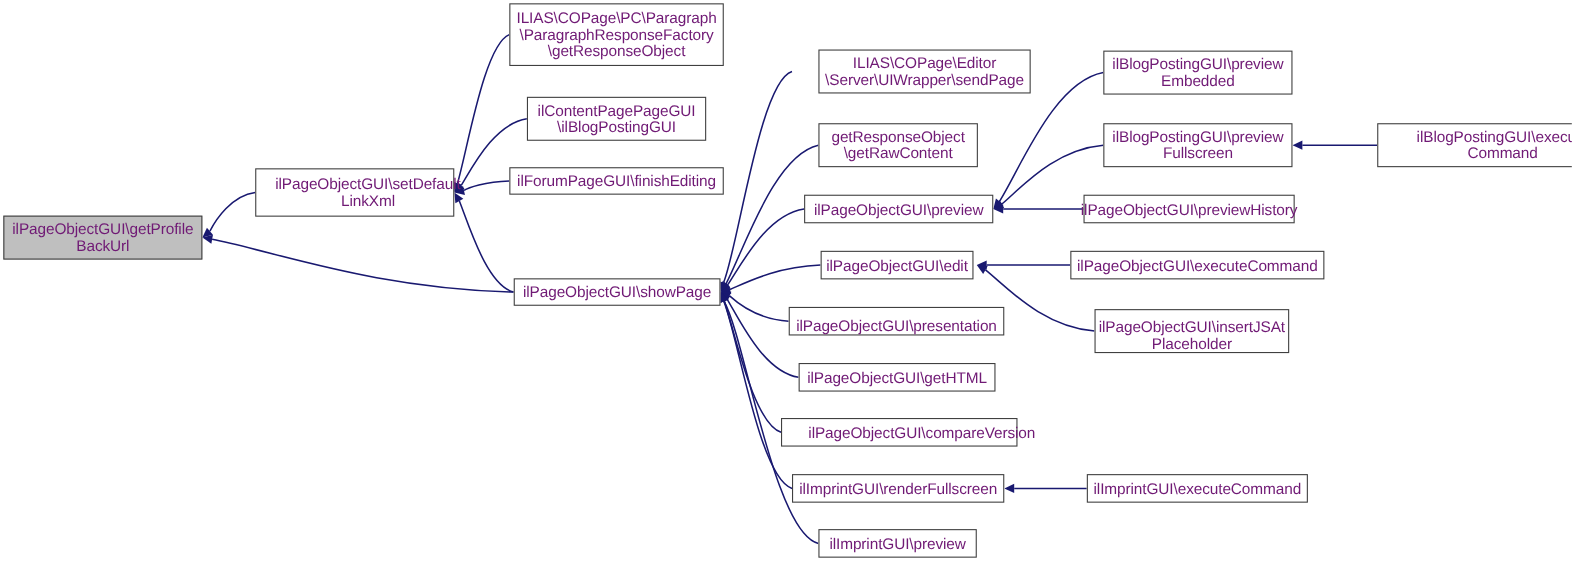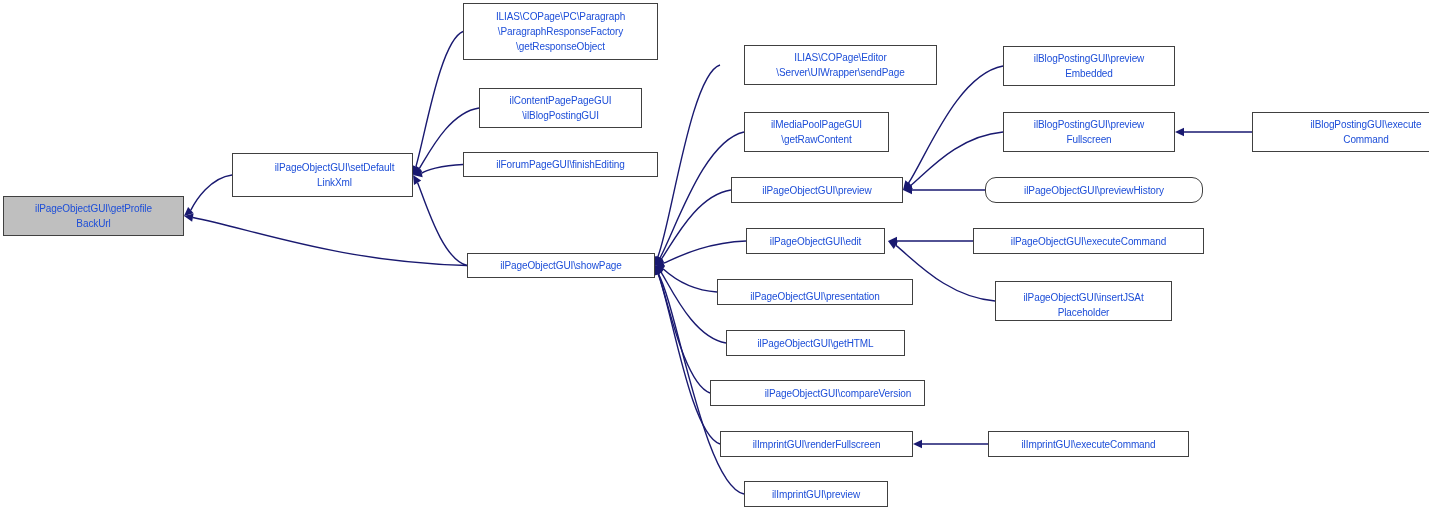--- a/index.html
+++ b/index.html
@@ -1,21 +1,21 @@
 <!DOCTYPE html>
 <html><head>
 <meta charset="utf-8">
 <style>
   html,body{margin:0;padding:0;background:#ffffff;}
   body{font-family:"Liberation Sans",sans-serif;}
   #graph{position:relative;width:1429px;height:513px;background:#ffffff;overflow:hidden;}
   #edges{position:absolute;left:0;top:0;width:1429px;height:513px;}
   .node{position:absolute;box-sizing:border-box;border:1px solid #404040;background:#ffffff;
         display:flex;align-items:center;justify-content:center;text-align:center;
-        font-family:"Liberation Sans",sans-serif;font-size:10px;color:#1d4ed8;line-height:15px;
+        font-family:"Liberation Sans",sans-serif;font-size:14px;color:#701a75;line-height:15px;
         letter-spacing:-0.1px;}
   .node.highlight{background:#bfbfbf;border:1px solid #404040;}
   .node span{display:block;padding:0 4px;white-space:pre-line;}
 </style>
 </head>
 <body>
 
 <div id="graph">
   <svg id="edges" viewBox="0 0 1429 513" xmlns="http://www.w3.org/2000/svg">
       <path d="M 232 175 C 210.4 177.7675 196 200.00712734888836 190.84336310374044 210.15462734888837" fill="none" stroke="#191970" stroke-width="1.4"></path>
@@ -85,21 +85,21 @@
         <span>ilForumPageGUI\finishEditing</span>
       </div>
       <div class="node" style="left: 467px; top: 253px; width: 188px; height: 25px;">
         <span>ilPageObjectGUI\showPage</span>
       </div>
       <div class="node" style="left: 720px; top: 45px; width: 193px; height: 40px; margin-left: 24px;">
         <span>ILIAS\COPage\Editor
 \Server\UIWrapper\sendPage</span>
       </div>
       <div class="node" style="left: 744px; top: 112px; width: 145px; height: 40px;">
-        <span>ilMediaPoolPageGUI
+        <span>getResponseObject
 \getRawContent</span>
       </div>
       <div class="node" style="left: 731px; top: 177px; width: 172px; height: 26px;">
         <span>ilPageObjectGUI\preview</span>
       </div>
       <div class="node" style="left: 746px; top: 228px; width: 139px; height: 26px;">
         <span>ilPageObjectGUI\edit</span>
       </div>
       <div class="node" style="left: 717px; top: 279px; width: 196px; height: 26px; align-items: flex-end;">
         <span>ilPageObjectGUI\presentation</span>
@@ -117,21 +117,21 @@
         <span>ilImprintGUI\preview</span>
       </div>
       <div class="node" style="left: 1003px; top: 46px; width: 172px; height: 40px;">
         <span>ilBlogPostingGUI\preview
 Embedded</span>
       </div>
       <div class="node" style="left: 1003px; top: 112px; width: 172px; height: 40px;">
         <span>ilBlogPostingGUI\preview
 Fullscreen</span>
       </div>
-      <div class="node" style="left: 985px; top: 177px; width: 218px; height: 26px; border-radius: 11px;">
+      <div class="node" style="left: 985px; top: 177px; width: 192px; height: 26px;">
         <span>ilPageObjectGUI\previewHistory</span>
       </div>
       <div class="node" style="left: 973px; top: 228px; width: 231px; height: 26px;">
         <span>ilPageObjectGUI\executeCommand</span>
       </div>
       <div class="node" style="left: 995px; top: 281px; width: 177px; height: 40px; align-items: flex-end;">
         <span>ilPageObjectGUI\insertJSAt
 Placeholder</span>
       </div>
       <div class="node" style="left: 1252px; top: 112px; width: 196px; height: 40px; padding-left: 32px;">

